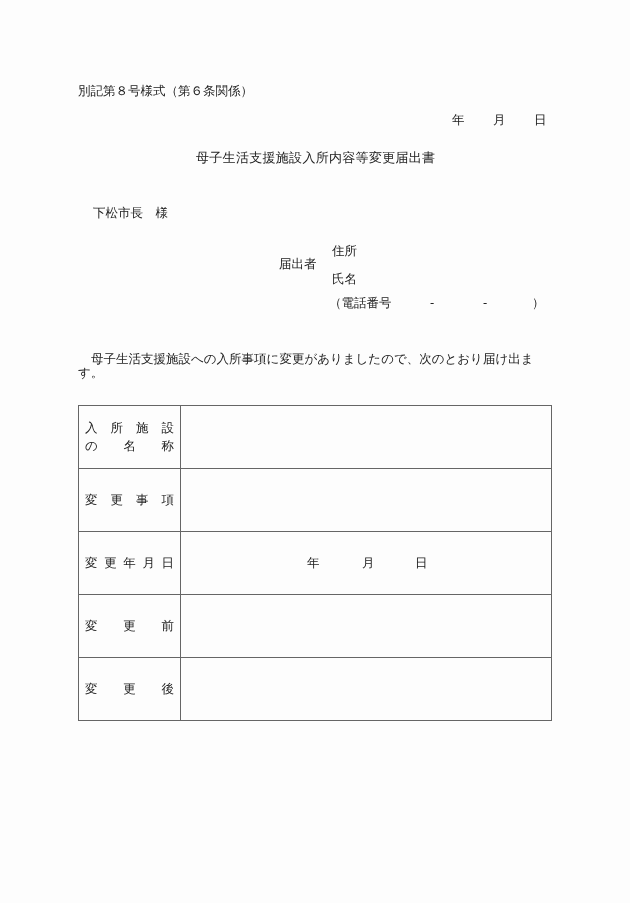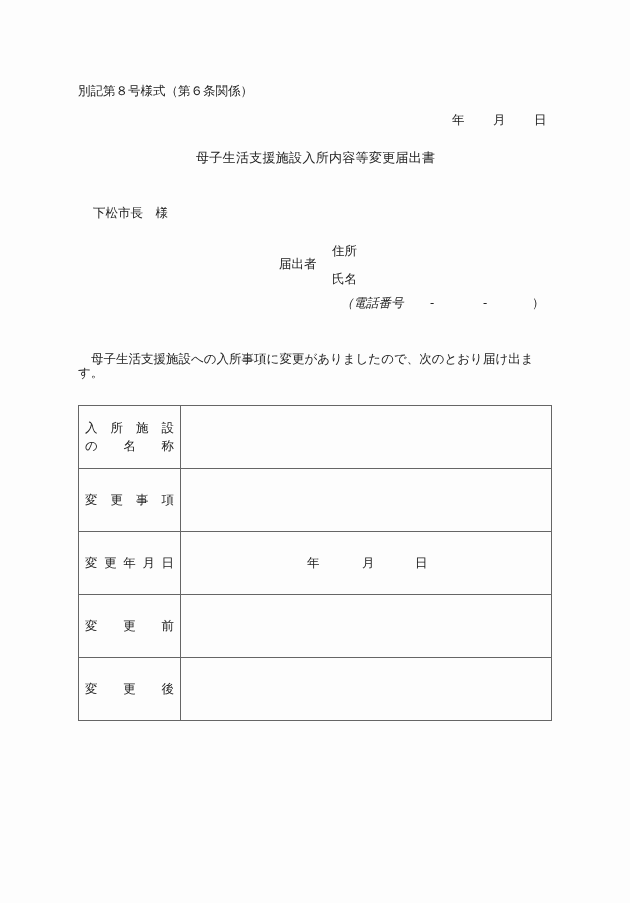--- a/index.html
+++ b/index.html
@@ -49,21 +49,21 @@
 
 <div class="abs title">母子生活支援施設入所内容等変更届出書</div>
 
 <div class="abs addressee">下松市長　様</div>
 
 <div class="abs applicant-label">届出者</div>
 <div class="abs address-label">住所</div>
 <div class="abs name-label">氏名</div>
 
 <div class="abs phone-row">
-  <span style="left:16px;font-style:italic;">（電話番号</span>
+  <span style="left:4px;">（電話番号</span>
   <span style="left:105px;">-</span>
   <span style="left:158px;">-</span>
   <span style="left:207px;">）</span>
 </div>
 
 <div class="abs body-text">母子生活支援施設への入所事項に変更がありましたので、次のとおり届け出ます。</div>
 
 <table class="form-table">
   <tbody>
       <tr>

